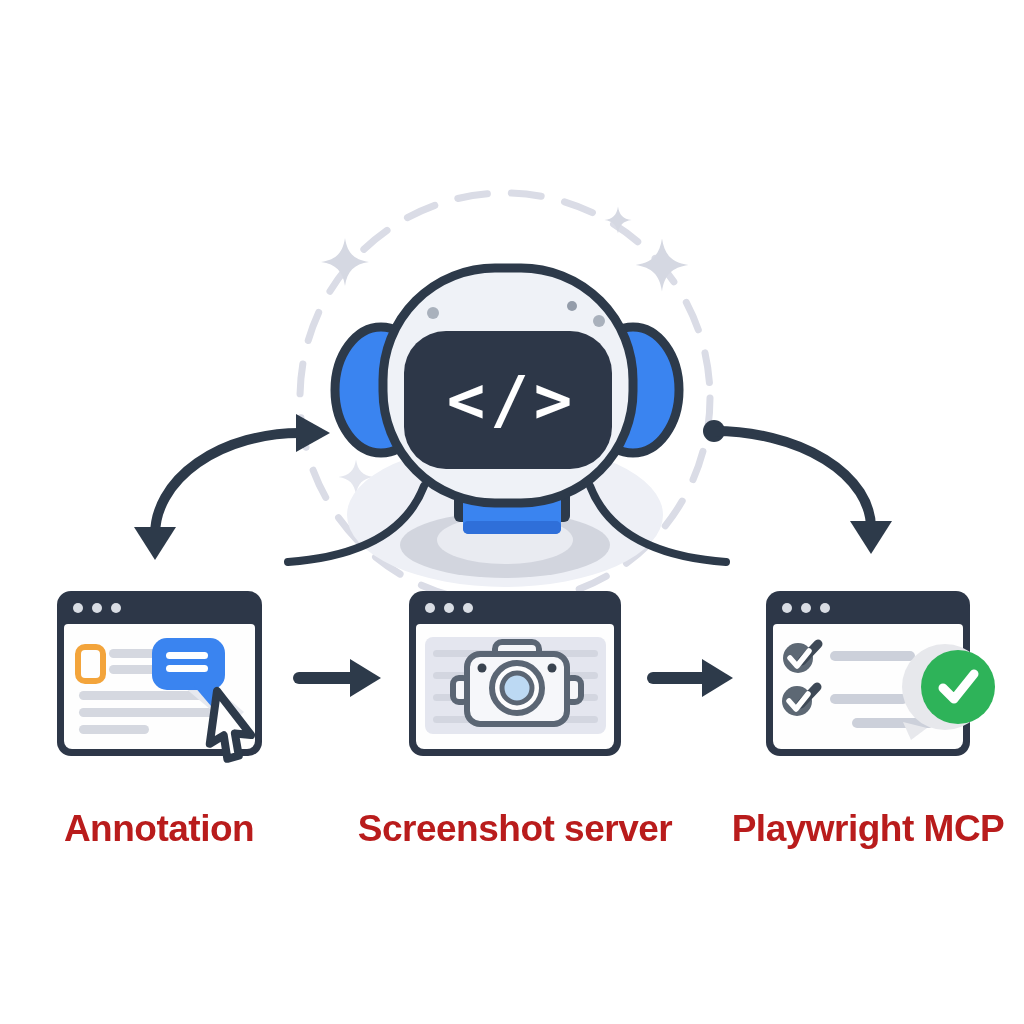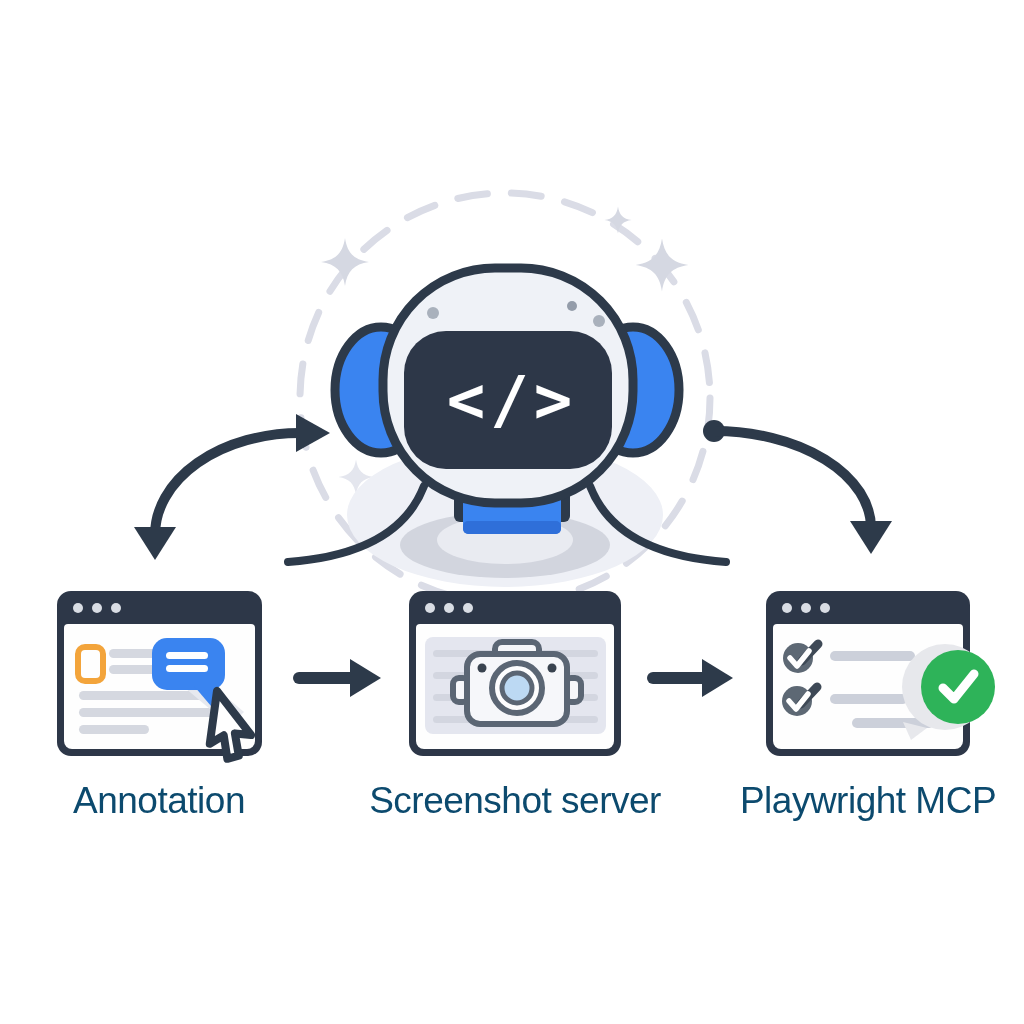--- a/index.html
+++ b/index.html
@@ -17,22 +17,22 @@
     height:33px;display:flex;align-items:center;gap:9px;padding-left:16px;box-sizing:border-box;
   }
   .dot{width:10px;height:10px;border-radius:50%;background:#d9dde4;flex:0 0 auto;}
   .win-body{
     position:absolute;left:7px;right:7px;top:33px;bottom:7px;background:#fefefe;
     border-radius:4px 4px 8px 8px;
   }
   .win-body > svg{position:absolute;left:0;top:0;}
 
   .node-label{
-    position:absolute;top:780px;transform:translateX(-50%);
-    font-size:37px;font-weight:400;color:#0c4a6e;letter-spacing:-0.5px;white-space:nowrap;
+    position:absolute;top:808px;transform:translateX(-50%);
+    font-size:37px;font-weight:700;color:#b91c1c;letter-spacing:-0.5px;white-space:nowrap;
   }
 </style>
 </head>
 <body>
 
 <div class="canvas">
 
   <svg class="illustration" viewBox="0 0 1024 1024" aria-hidden="true">
 
     <circle cx="505" cy="398" r="205" fill="none" stroke="#dadce6" stroke-width="7" stroke-dasharray="30 24" stroke-linecap="round"></circle>

